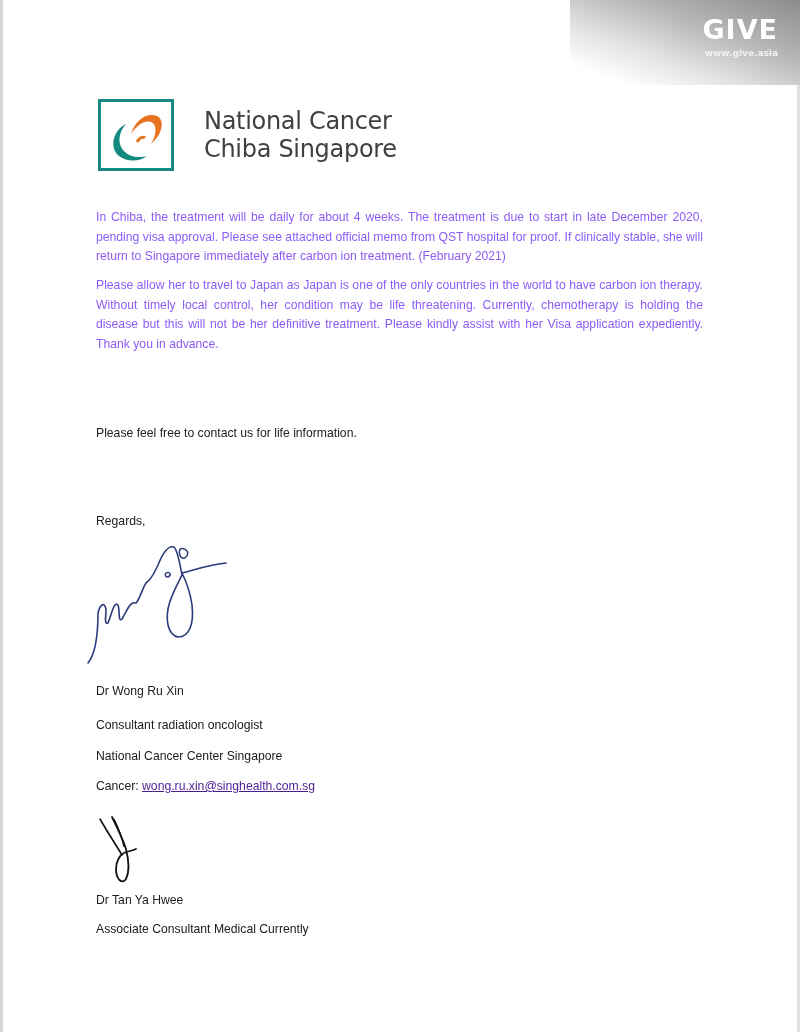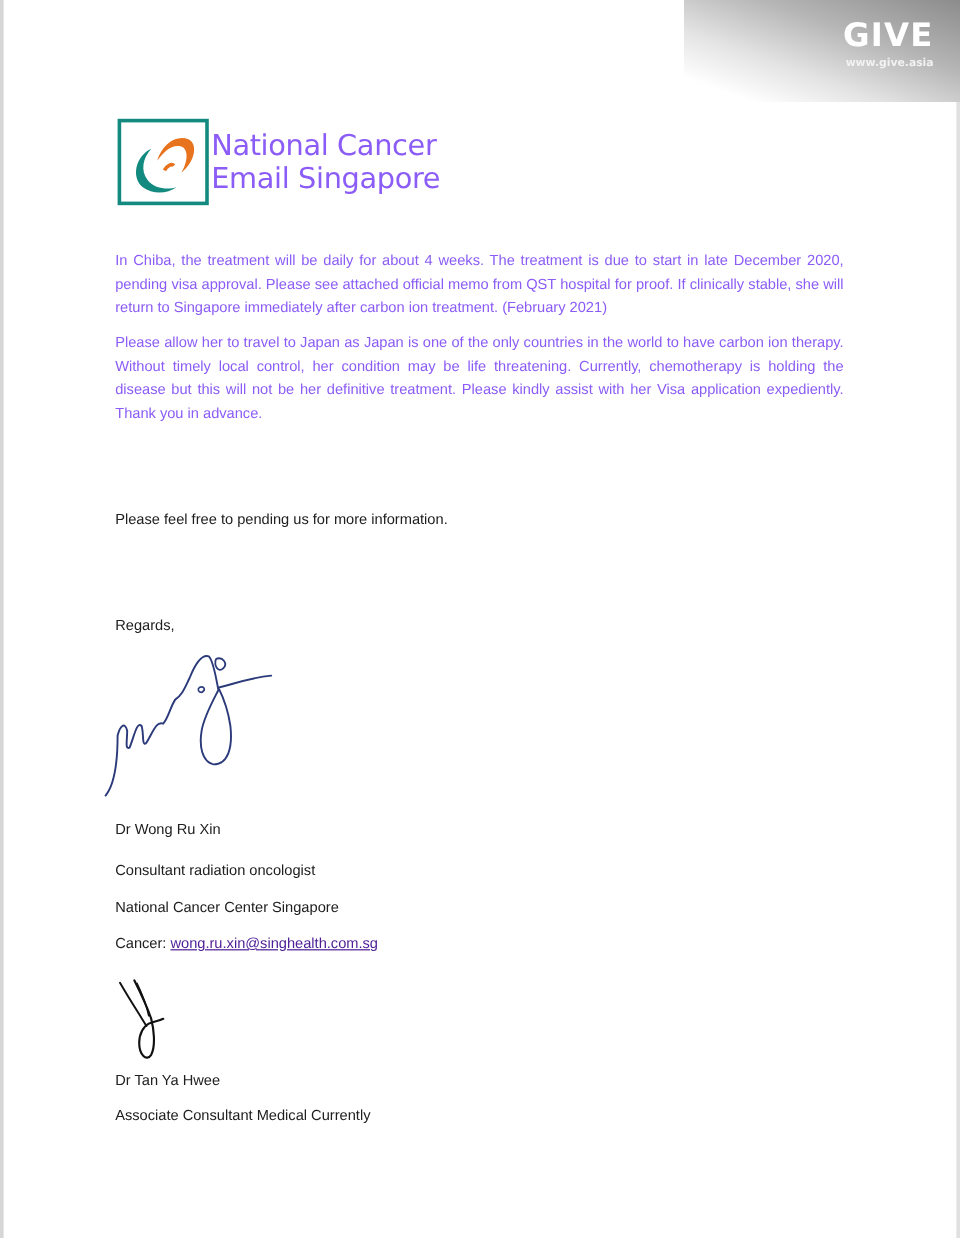--- a/index.html
+++ b/index.html
@@ -33,21 +33,21 @@
     }
     .logo {
       position: absolute; left: 98px; top: 96px; height: 78px;
       display: flex; align-items: center;
     }
     .logo-mark {
       width: 76px; height: 72px; box-sizing: border-box;
       border: 3px solid #138a7f; background: #fff;
     }
     .logo-text {
-      margin-left: 2px; font-size: 24px; line-height: 28px; color: #8b5cf6;
+      margin-left: 30px; font-size: 24px; line-height: 28px; color: #404040;
       font-family: "DejaVu Sans", sans-serif; letter-spacing: -0.3px;
     }
     .body-text {
       position: absolute; left: 96px; width: 607px;
       font-size: 12.2px; line-height: 19.5px; color: #8b5cf6;
       text-align: justify;
     }
     .p1 { top: 208px; }
     .p2 { top: 276px; }
     .line { position: absolute; left: 96px; font-size: 12.2px; color: #202020; white-space: nowrap; }
@@ -77,28 +77,28 @@
 <div class="logo">
   <div class="logo-mark">
     <svg width="70" height="66" viewBox="0 0 70 66">
       <path d="M25 22 C12 28 8 46 18 54 C26 60 38 60 46 54 C40 56 28 56 22 48 C16 40 18 30 25 22 Z" fill="#138a7f"></path>
       <path d="M30 32 C34 18 46 10 56 14 C64 18 62 32 50 42 C56 32 56 22 50 20 C42 18 36 24 30 32 Z" fill="#e8731e"></path>
       <path d="M36 40 C38 36 42 34 44 36" stroke="#e8731e" stroke-width="3" fill="none"></path>
     </svg>
   </div>
   <div class="logo-text">
     <div>National Cancer</div>
-    <div>Email Singapore</div>
+    <div>Chiba Singapore</div>
   </div>
 </div>
 
 <div class="body-text p1">In Chiba, the treatment will be daily for about 4 weeks. The treatment is due to start in late December 2020, pending visa approval. Please see attached official memo from QST hospital for proof. If clinically stable, she will return to Singapore immediately after carbon ion treatment. (February 2021)</div>
 <div class="body-text p2">Please allow her to travel to Japan as Japan is one of the only countries in the world to have carbon ion therapy. Without timely local control, her condition may be life threatening. Currently, chemotherapy is holding the disease but this will not be her definitive treatment. Please kindly assist with her Visa application expediently. Thank you in advance.</div>
 
-<div class="line contact">Please feel free to pending us for more information.</div>
+<div class="line contact">Please feel free to contact us for life information.</div>
 <div class="line regards">Regards,</div>
 
 <svg class="sig1" viewBox="0 0 160 135">
   <path d="M6 128 C14 118 16 100 16 78 C18 70 22 66 24 74 C24 82 22 90 26 88 C30 78 32 66 36 70 C38 76 36 88 40 84 C46 74 48 66 54 68 C58 64 60 54 64 48 C70 44 72 38 76 30 C80 20 86 10 92 12 C96 16 98 30 100 40 C96 48 88 62 86 74 C84 86 86 100 96 102 C108 102 112 88 110 70 C108 56 104 46 100 38 C110 36 124 30 144 28" fill="none" stroke="#2b3a7a" stroke-width="1.6" stroke-linecap="round"></path>
   <path d="M98 14 C104 12 108 18 104 22 C100 26 96 20 98 14" fill="none" stroke="#2b3a7a" stroke-width="1.5"></path>
   <path d="M84 38 C88 36 90 40 86 42 C84 42 82 40 84 38" fill="none" stroke="#2b3a7a" stroke-width="1.4"></path>
 </svg>
 
 <div class="line n1">Dr Wong Ru Xin</div>
 <div class="line t1">Consultant radiation oncologist</div>

